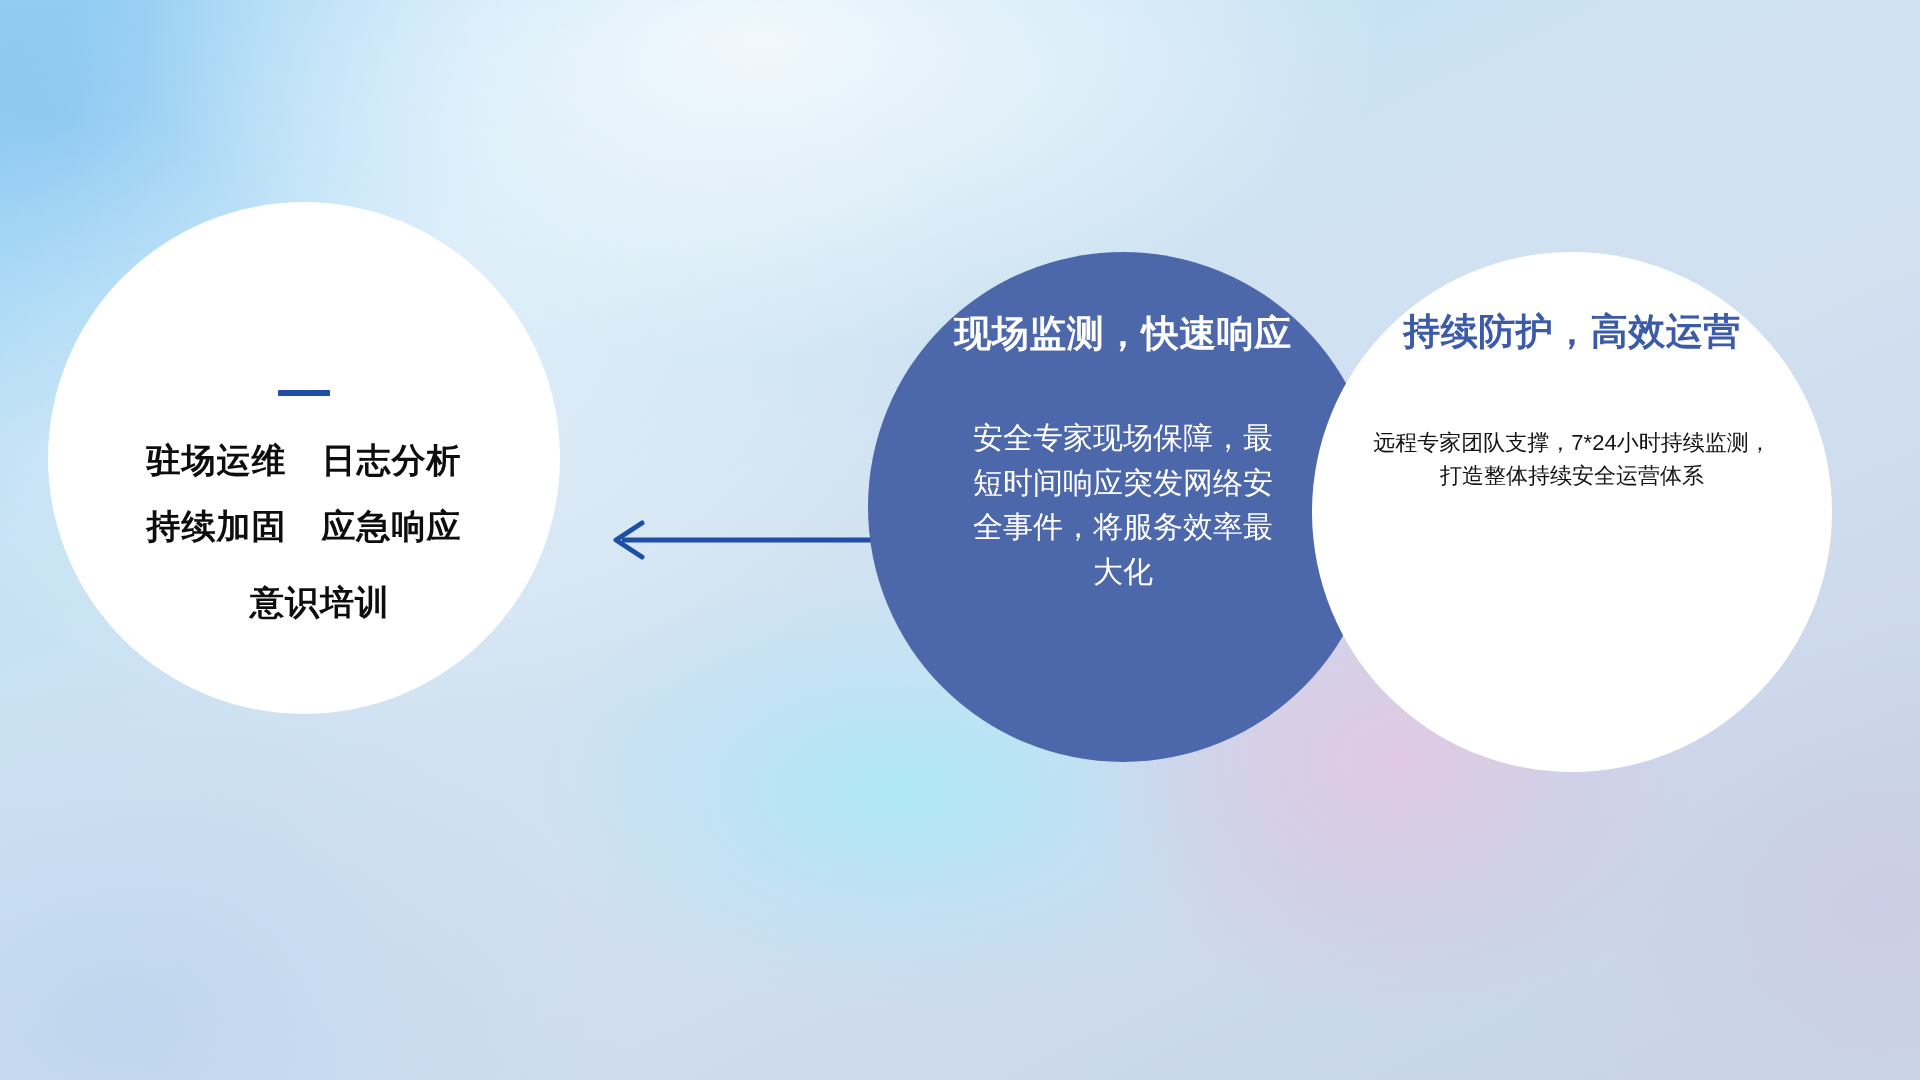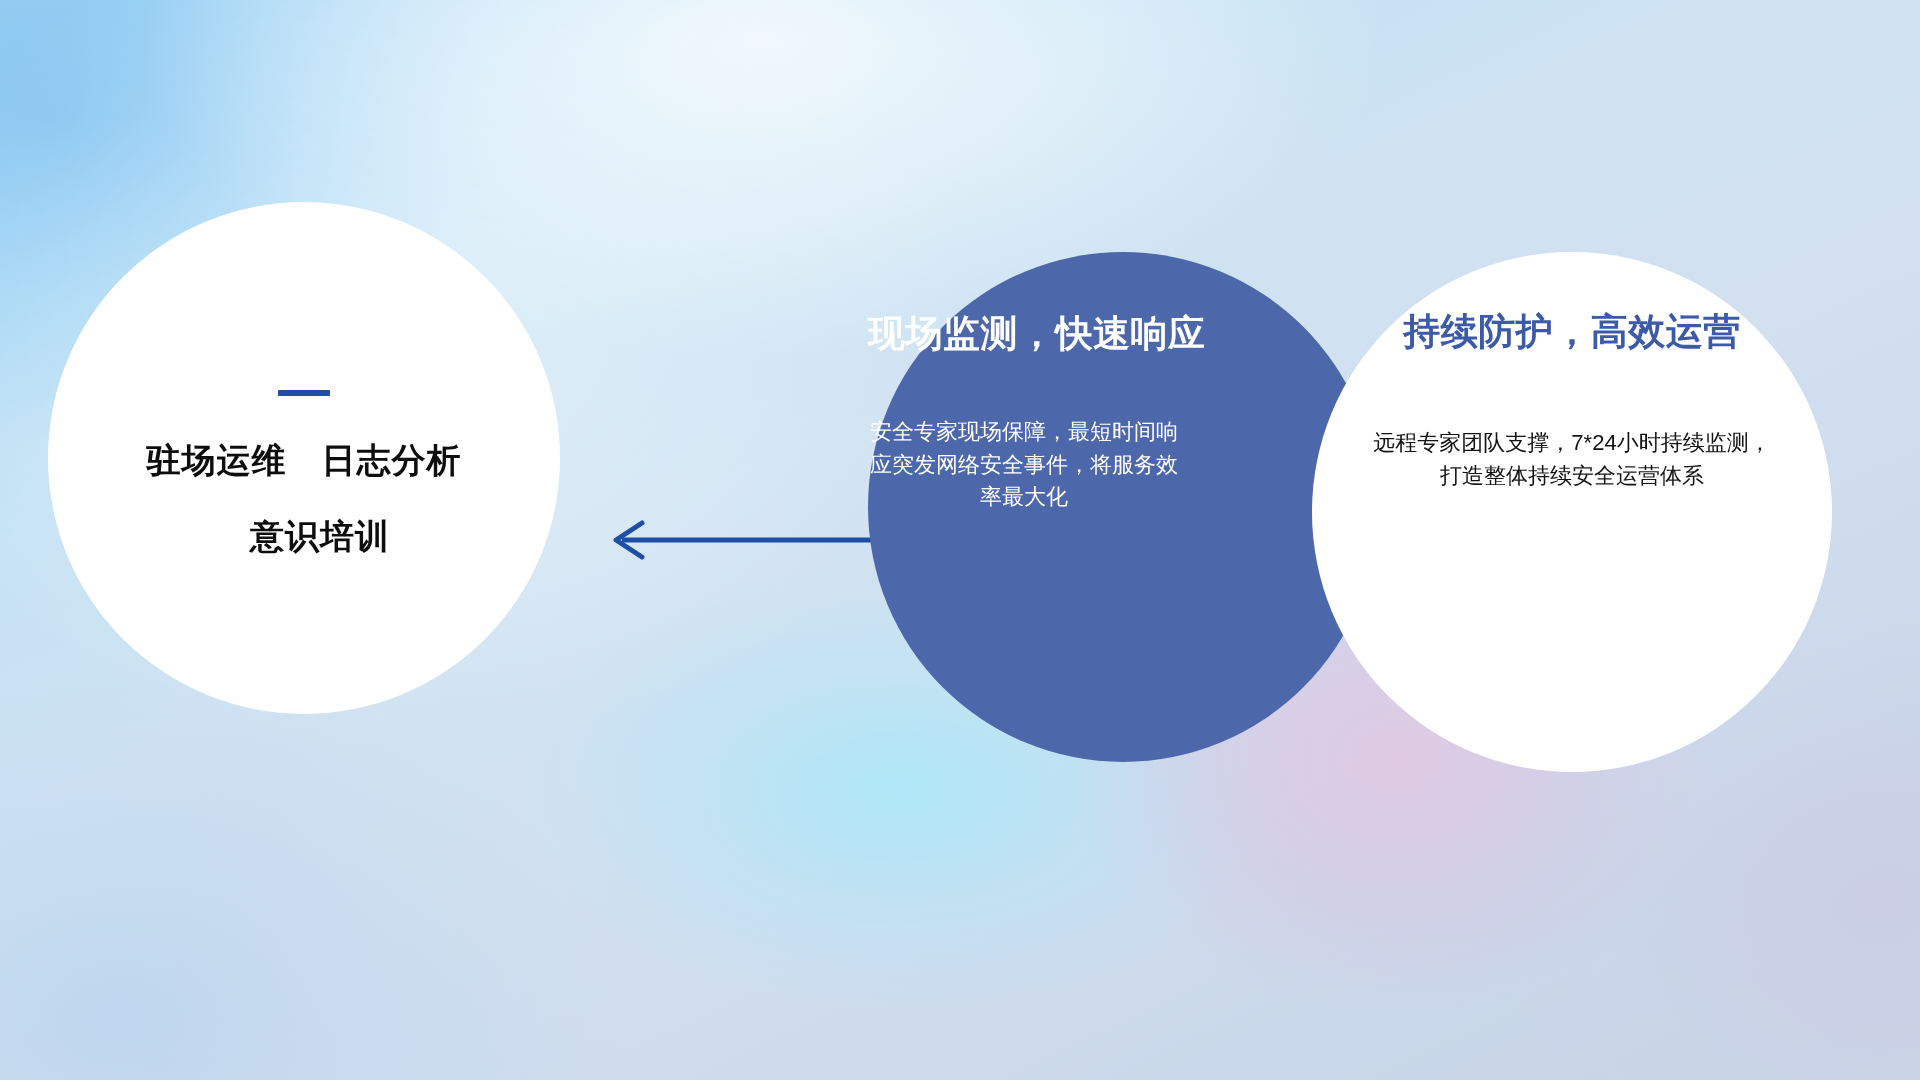--- a/index.html
+++ b/index.html
@@ -157,35 +157,36 @@
 
   
   .blue-inner {
     position: absolute;
     left: 0;
     top: 0;
     width: 100%;
     height: 100%;
     display: flex;
     flex-direction: column;
+    align-items: center;
     padding-top: 60px;
     box-sizing: border-box;
   }
   .blue-title {
     color: #ffffff;
     font-size: 37px;
     font-weight: bold;
     letter-spacing: 0.5px;
     white-space: nowrap;
     line-height: 1.2;
   }
   .blue-body {
     margin-top: 60px;
     color: #ffffff;
-    font-size: 22px;
+    font-size: 30px;
     line-height: 1.48;
     width: 312px;
     text-align: center;
     word-break: break-all;
   }
 
   
   .right-inner {
     position: absolute;
     left: 0;
@@ -236,20 +237,21 @@
   <div class="bg-layer bg-glow-mid-light"></div>
   <div class="bg-layer bg-glow-left-bottom"></div>
   <div class="bg-layer bg-glow-cyan"></div>
   <div class="bg-layer bg-glow-pink"></div>
   <div class="bg-layer bg-glow-lav"></div>
 
   <div class="circle circle-white" id="circle-left">
     <div class="left-inner">
       <div class="accent-dash"></div>
       <div class="left-line">驻场运维　日志分析</div>
+      <div class="left-line">持续加固　应急响应</div>
       <div class="left-line last">意识培训</div>
     </div>
   </div>
 
   <svg id="flow-arrow" viewBox="0 0 300 70">
     <line x1="300" y1="35" x2="26" y2="35" stroke="#1f4fa5" stroke-width="5"></line>
     <polyline points="46,18 20,35 46,52" fill="none" stroke="#1f4fa5" stroke-width="5" stroke-linecap="round" stroke-linejoin="round"></polyline>
   </svg>
 
   <div class="circle circle-blue" id="circle-blue">

